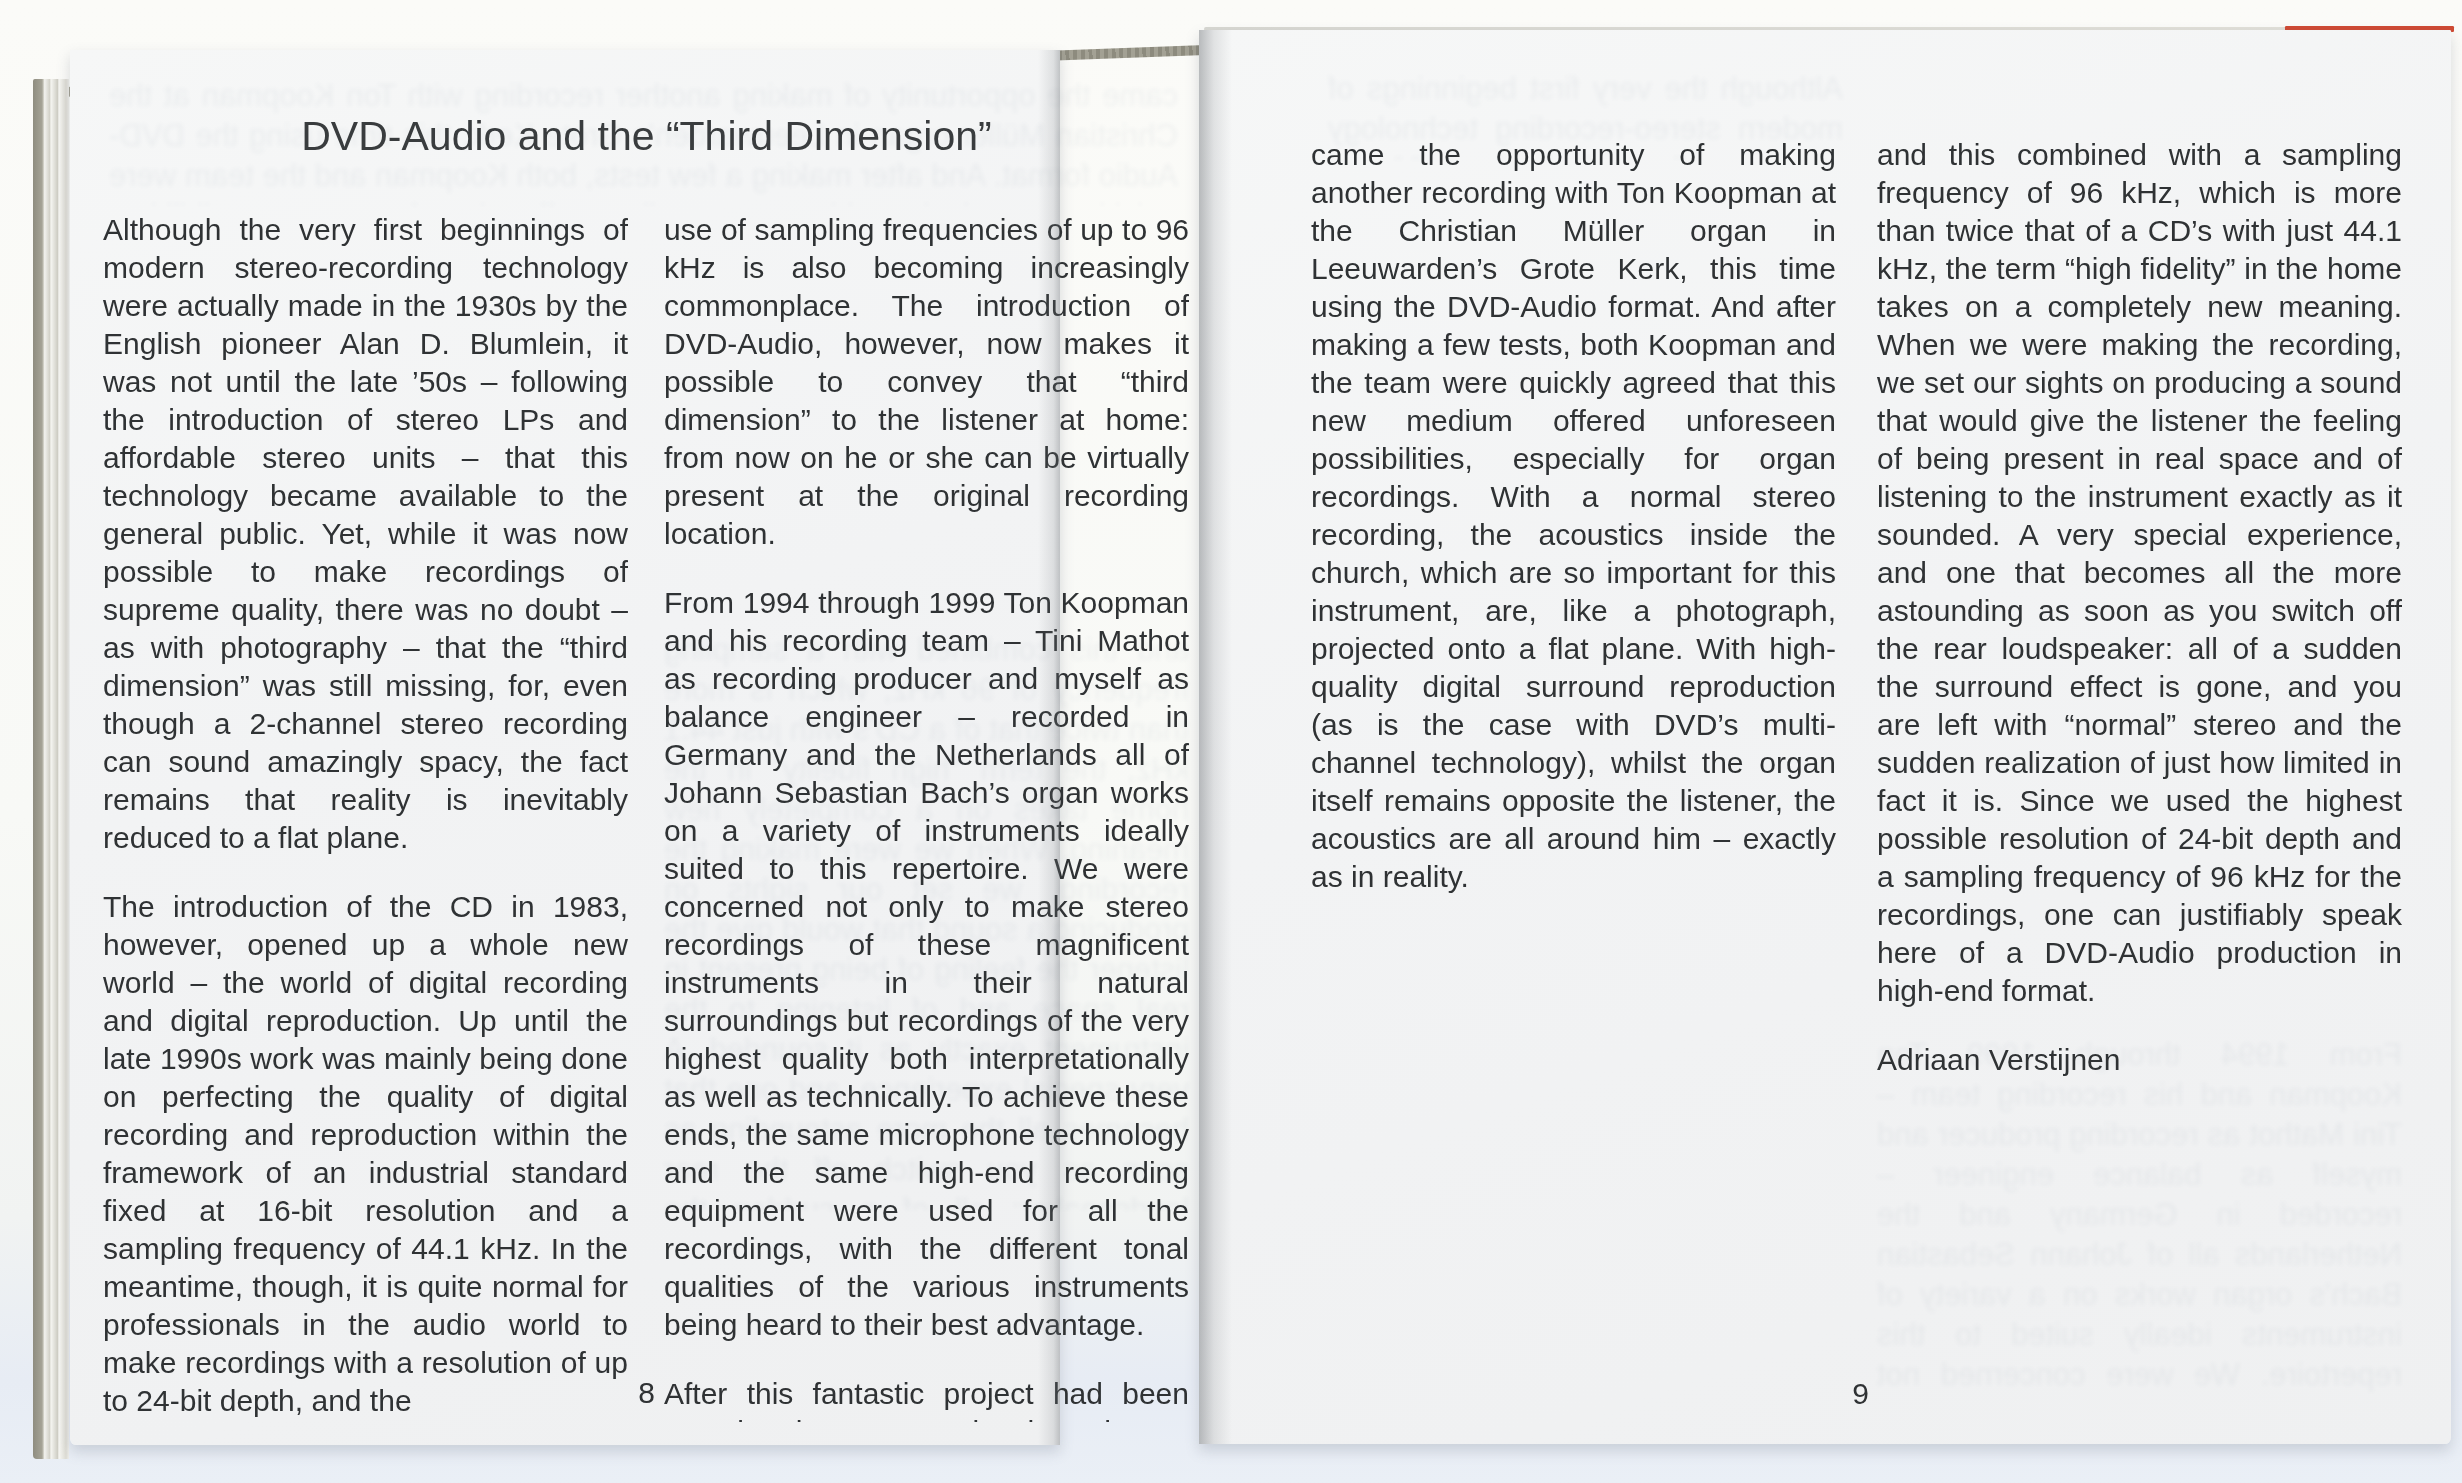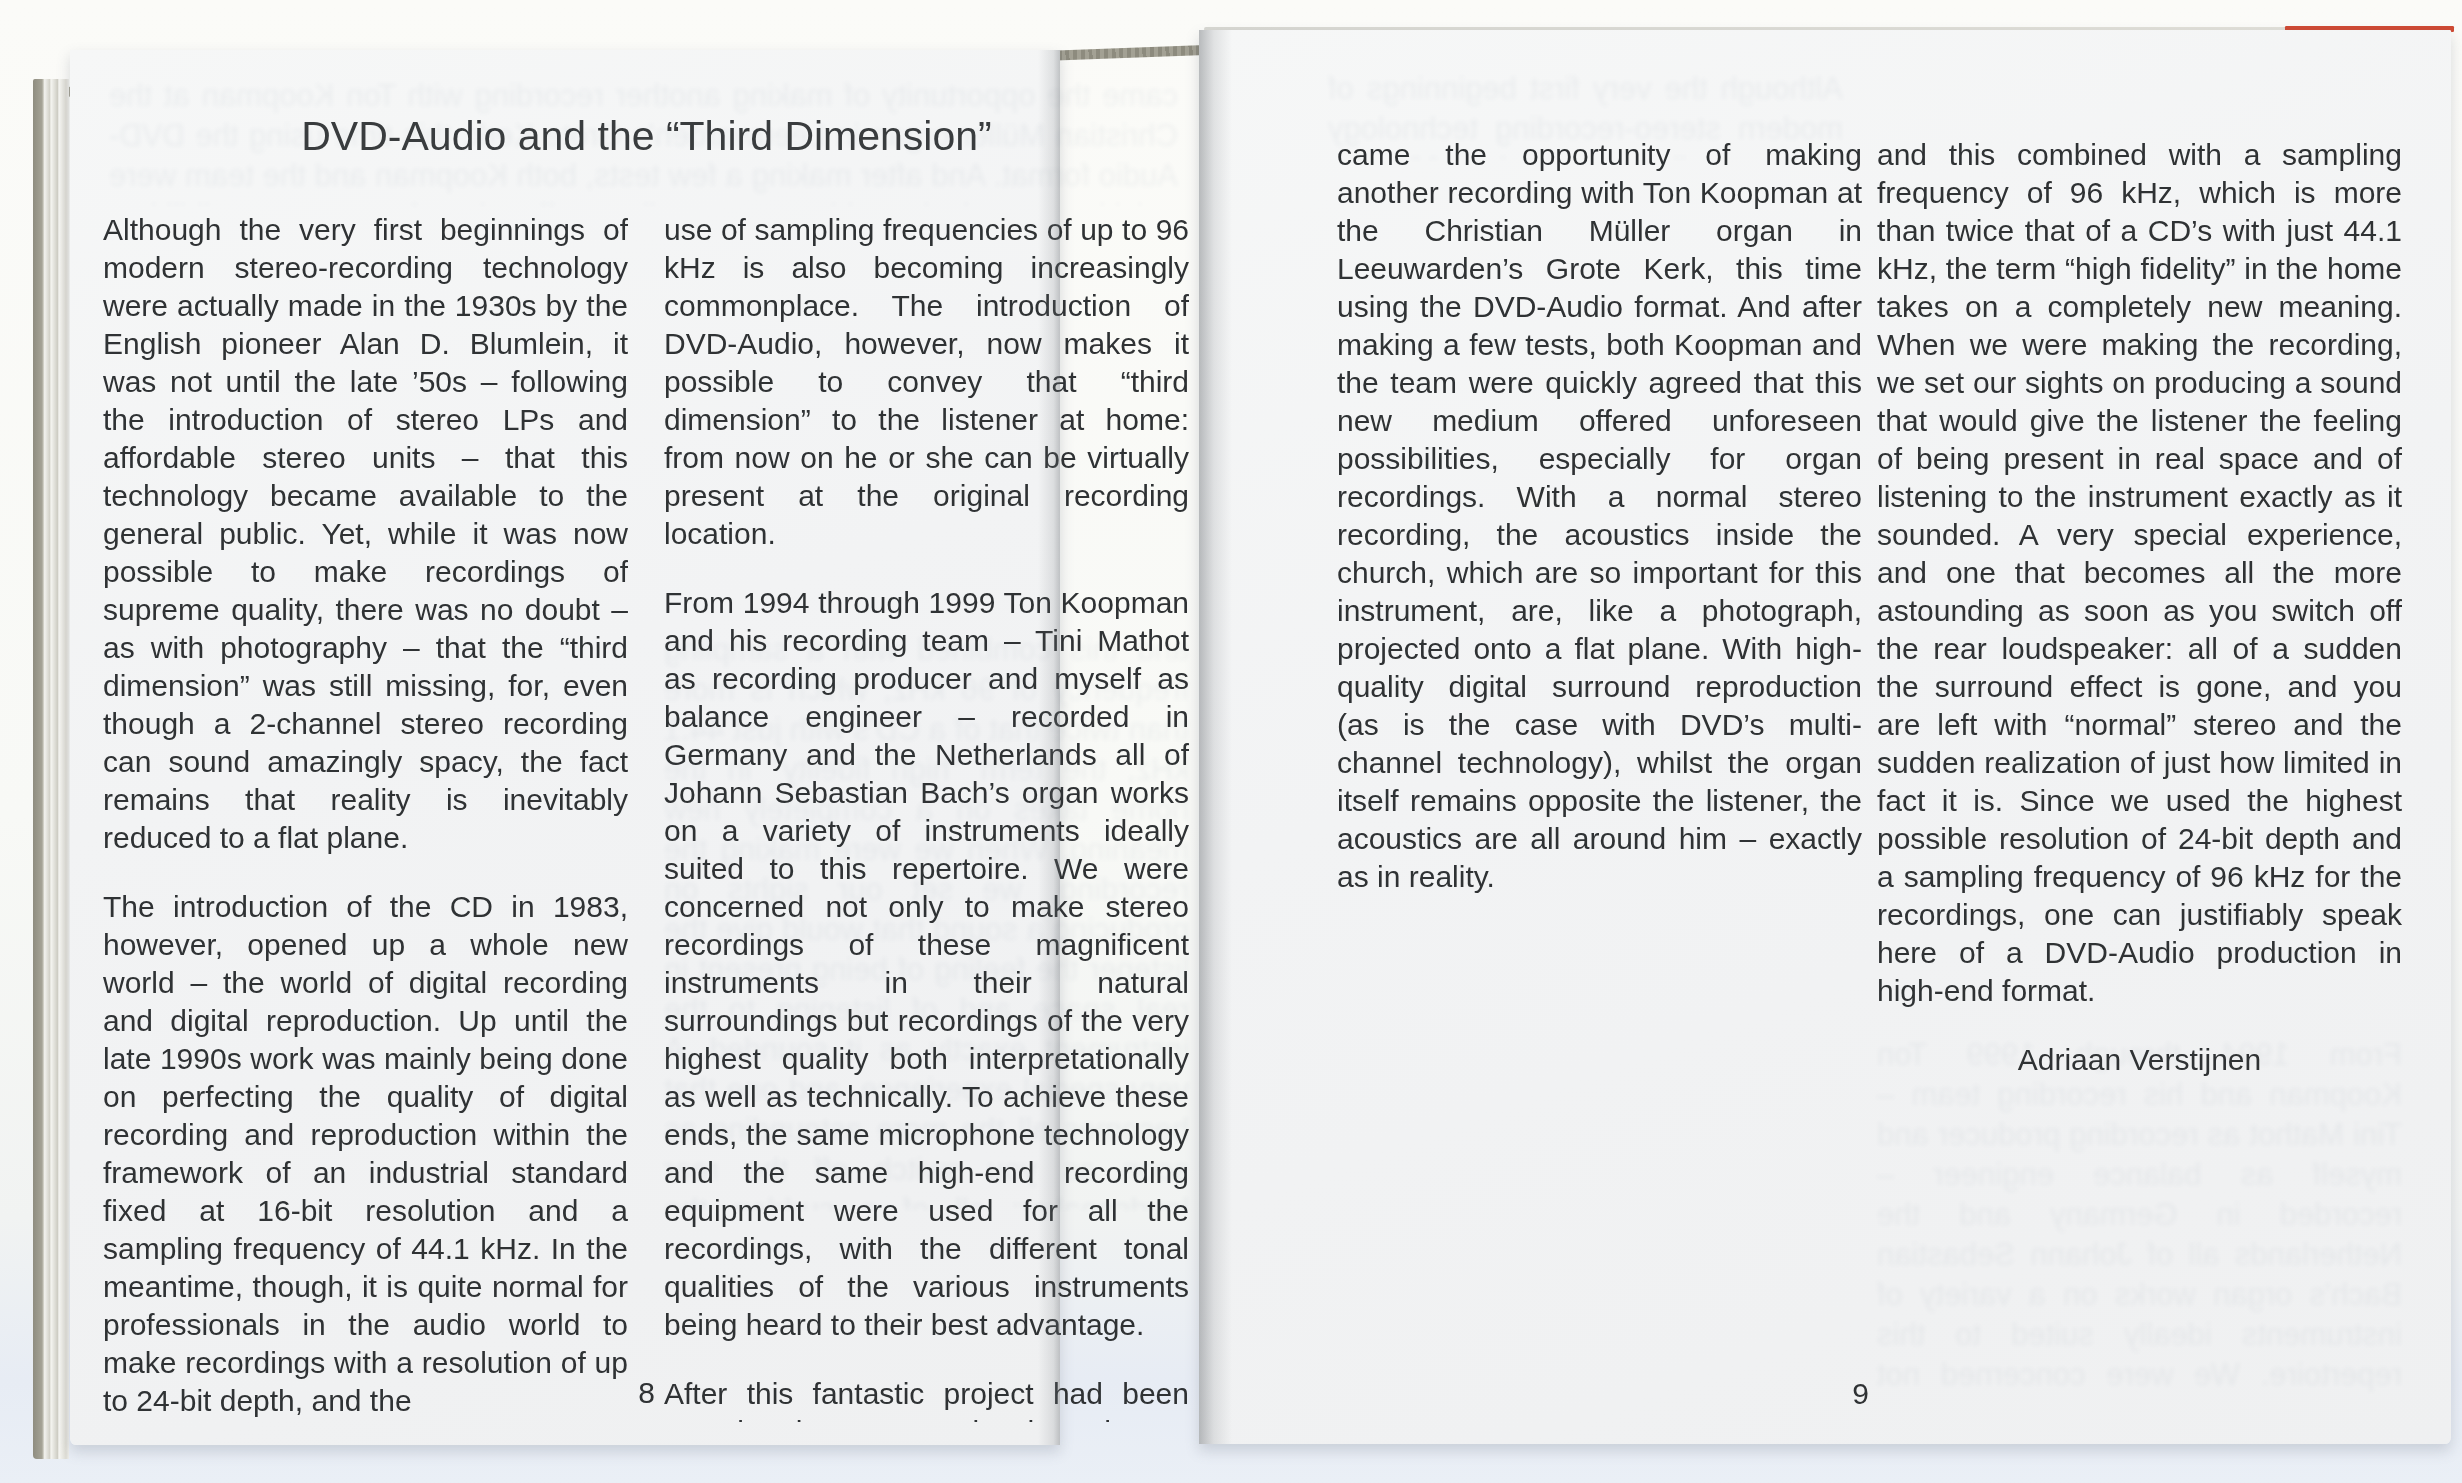--- a/index.html
+++ b/index.html
@@ -74,24 +74,24 @@
   .col {
     position: absolute; width: 525px; overflow: hidden;
     font-size: 30px; line-height: 38px; color: #2f3234;
     text-align: justify;
   }
   .col p { margin: 0 0 31px 0; padding: 0; hyphens: auto; -webkit-hyphens: auto; }
   .col p:last-child { margin-bottom: 16px; }
 
   .lp-col1 { left: 33px;  top: 161px; height: 1211px; }
   .lp-col2 { left: 594px; top: 161px; height: 1211px; }
-  .rp-col1 { left: 138px;  top: 106px; height: 1224px; }
+  .rp-col1 { left: 112px;  top: 106px; height: 1224px; }
   .rp-col2 { left: 678px; top: 106px; height: 1224px; }
 
-  .signature { text-align: center; margin-top: 50px; }
+  .signature { text-align: left; margin-top: 50px; }
 
   .page-number {
     position: absolute; width: 525px; text-align: center;
     font-size: 30px; color: #2f3234;
   }
   .lp-num { left: 314px; top: 1326px; }
   .rp-num { left: 399px; top: 1347px; }
 
   
   .ghost {

